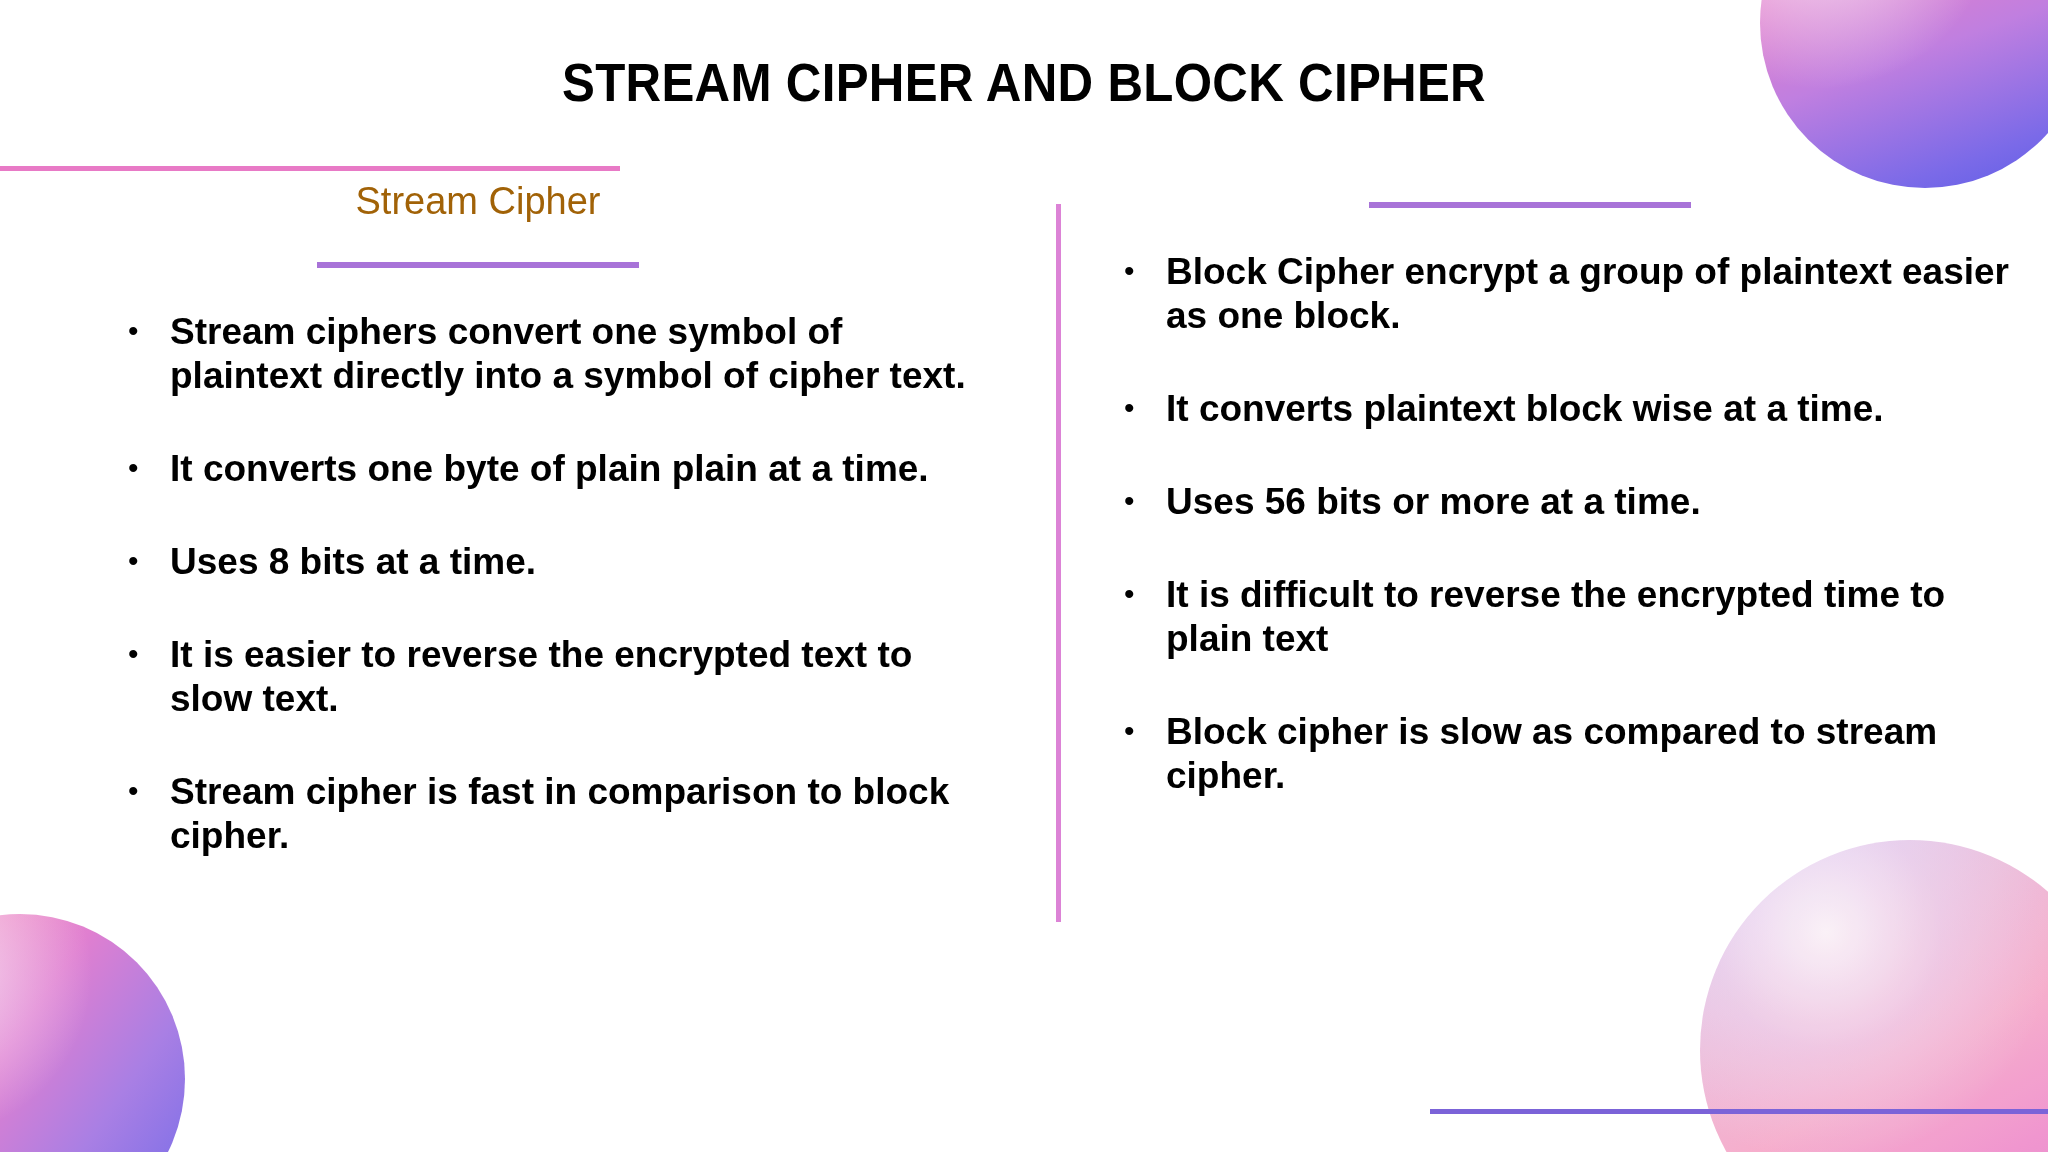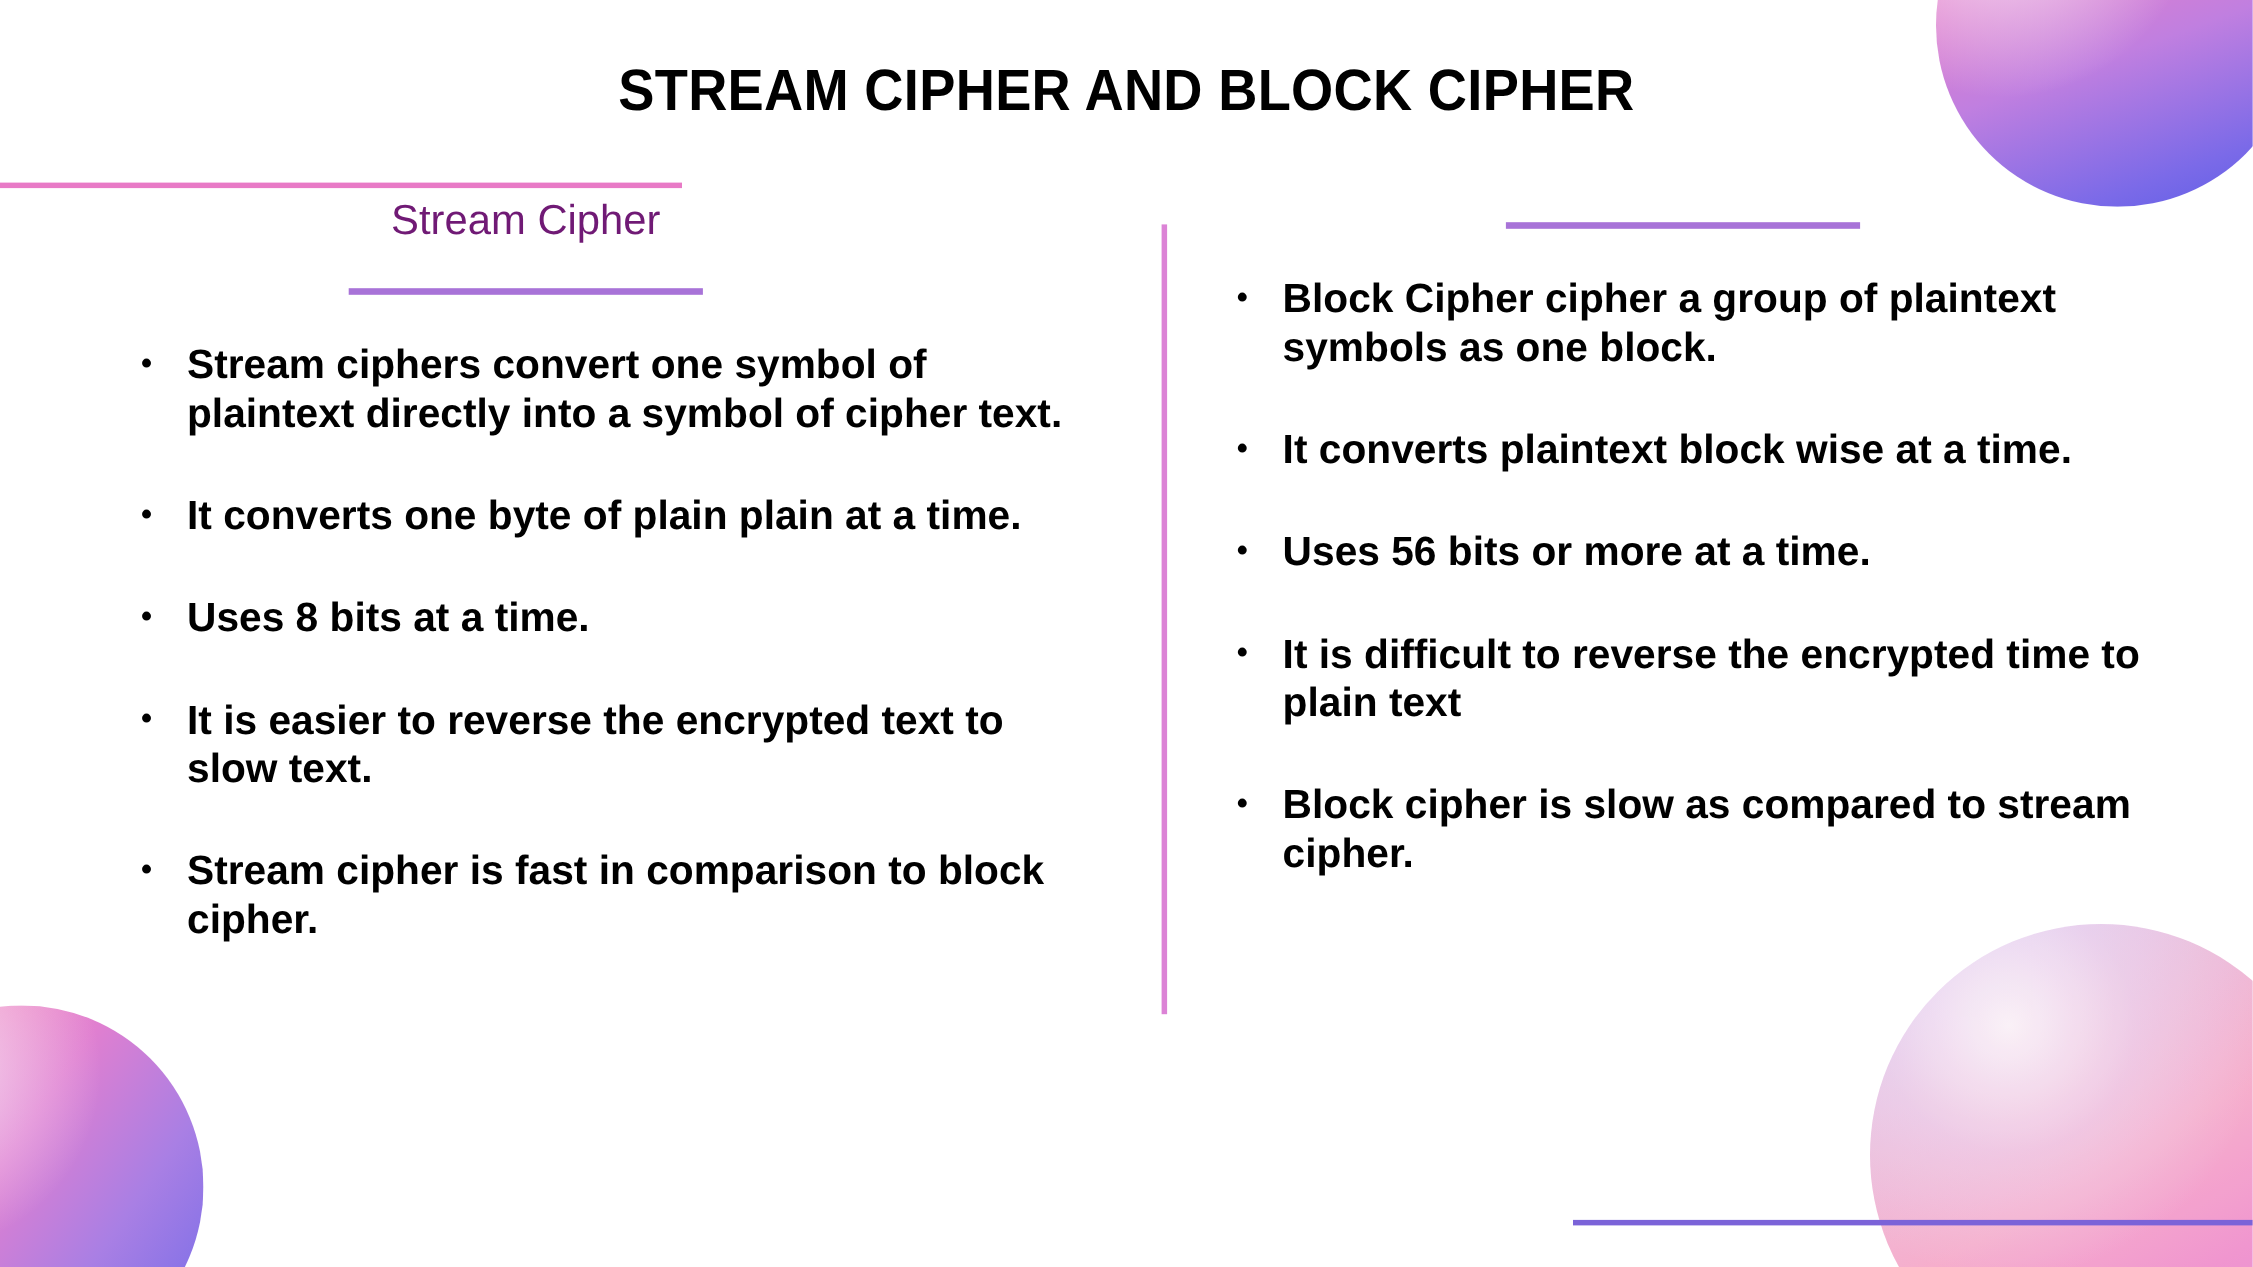--- a/index.html
+++ b/index.html
@@ -96,21 +96,21 @@
 
   .col-header-wrap {
     text-align:center;
     padding:0 60px;
   }
 
   .col-header {
     display:inline-block;
     font-size:38px;
     font-weight:normal;
-    color:#701a75;
+    color:#a16207;
     line-height:1.25;
     padding-bottom:12px;
   }
 
   .col-header-rule {
     height:6px;
     background:#a873d8;
     margin:24px auto 0 auto;
   }
 
@@ -197,21 +197,21 @@
       </ul>
     </div>
 
     <div class="column" id="col-block">
       <div class="col-header-wrap">
         <div class="col-header-rule" id="header-rule-right"></div>
       </div>
       <ul class="bullets">
         <li class="bullet">
           <span class="bullet-marker">•</span>
-          <span class="bullet-text">Block Cipher cipher a group of plaintext symbols as one block.</span>
+          <span class="bullet-text">Block Cipher encrypt a group of plaintext easier as one block.</span>
         </li>
         <li class="bullet">
           <span class="bullet-marker">•</span>
           <span class="bullet-text">It converts plaintext block wise at a time.</span>
         </li>
         <li class="bullet">
           <span class="bullet-marker">•</span>
           <span class="bullet-text">Uses 56 bits or more at a time.</span>
         </li>
         <li class="bullet">

